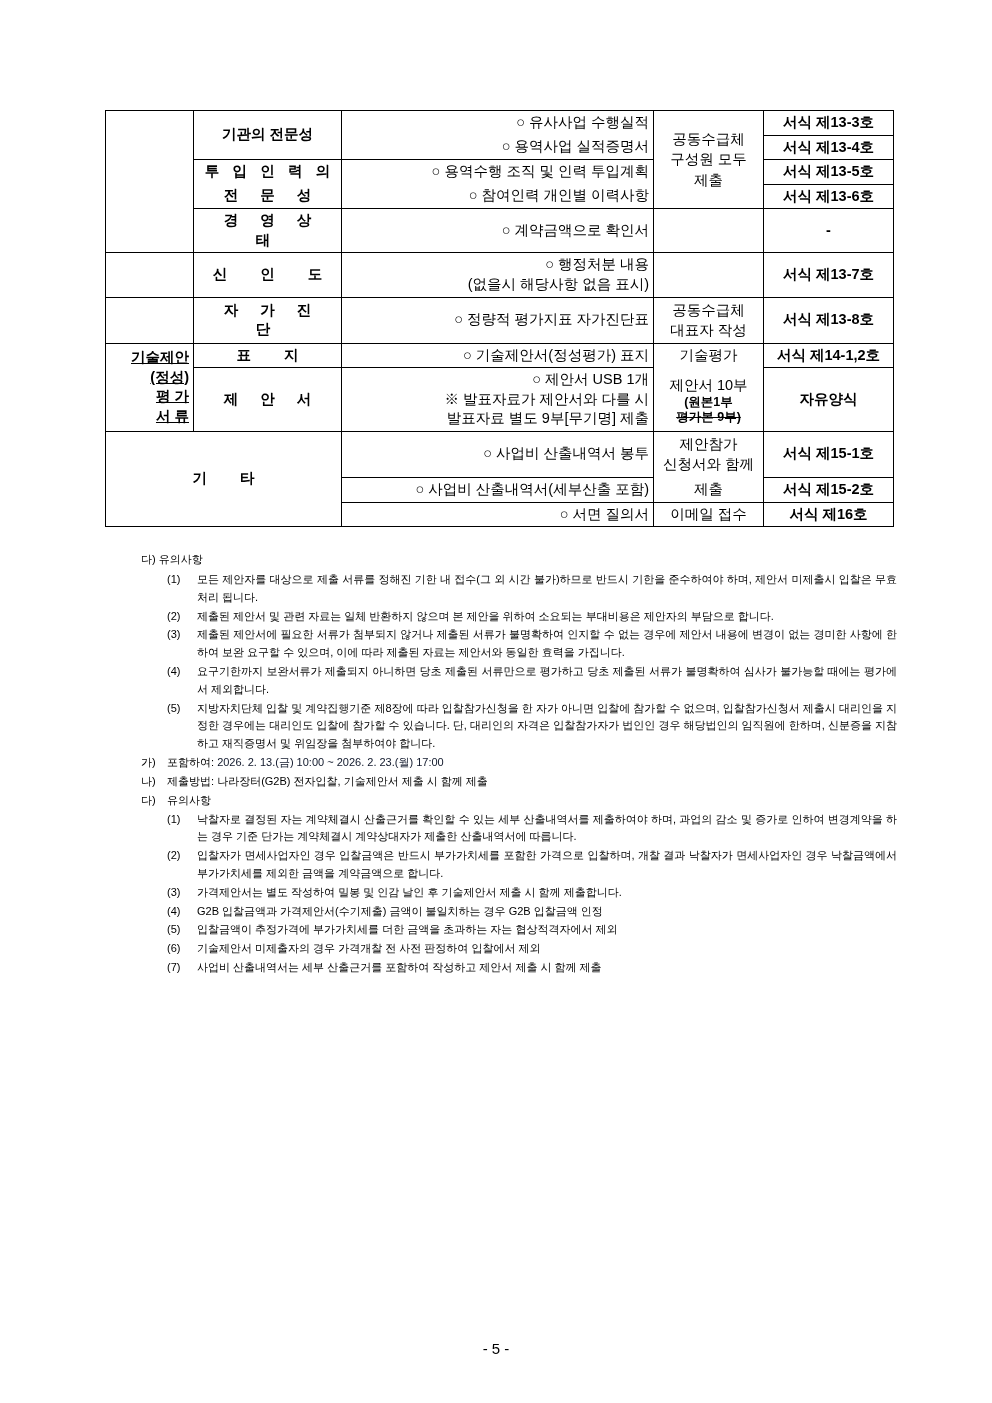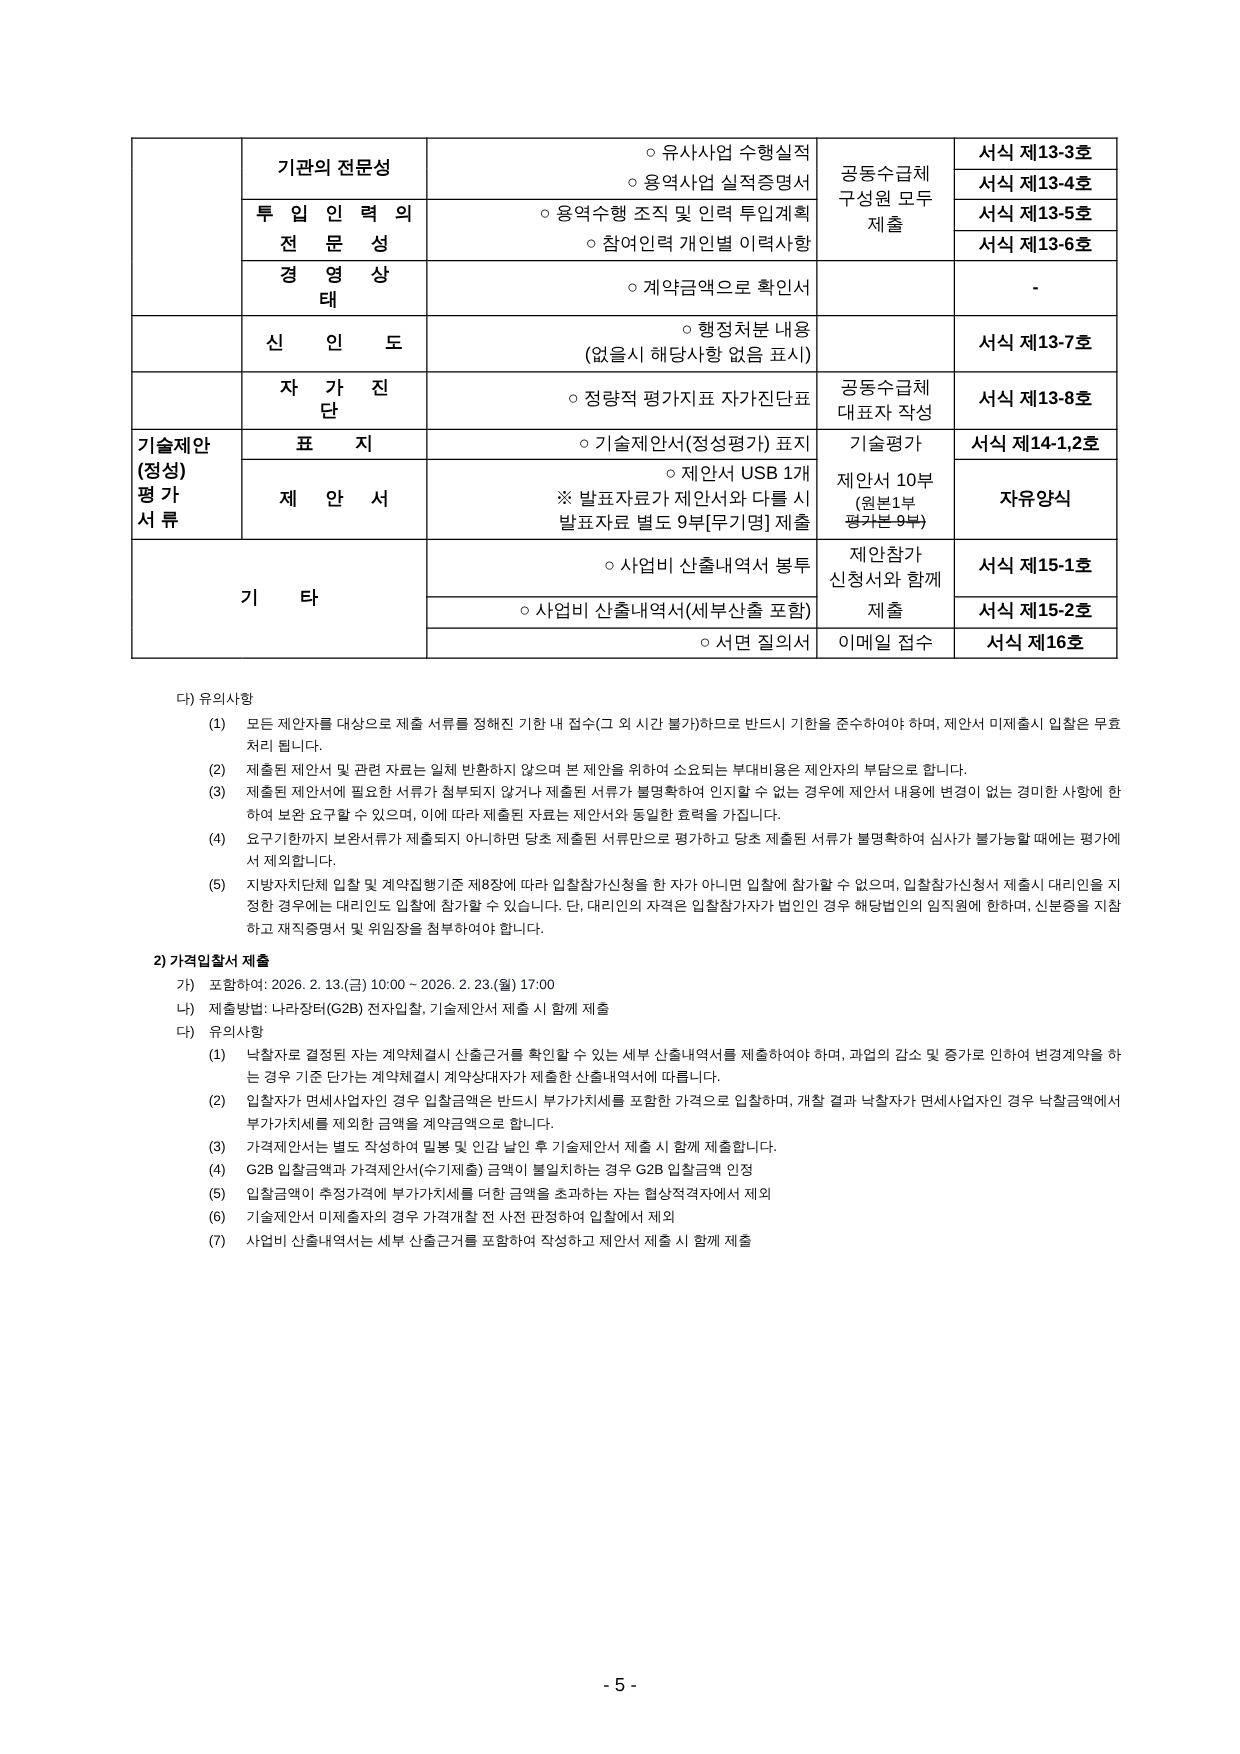--- a/index.html
+++ b/index.html
@@ -72,31 +72,33 @@
   }
   .no-border-bottom { border-bottom: none !important; }
   .no-border-top { border-top: none !important; }
   .detail-line {
     display: block;
     white-space: nowrap;
   }
   .indent-1 { padding-left: 18px; display: block; }
   .indent-2 { padding-left: 34px; display: block; }
   .cat-vertical {
-    text-align: left;
+    text-align: right;
     line-height: 1.5;
     font-weight: bold;
+    text-decoration: underline;
   }
   .note-stack {
     line-height: 1.4;
   }
   .note-small {
     font-size: 12.5px;
     line-height: 1.15;
     display: block;
+    font-weight: bold;
   }
   .strike-through {
     text-decoration: line-through;
   }
 
   
   .body-text {
     margin-top: 24px;
     font-size: 11px;
     line-height: 1.62;
@@ -271,21 +273,20 @@
     </div>
     <div class="num-row">
       <span class="num">(4)</span>
       <span class="txt">요구기한까지 보완서류가 제출되지 아니하면 당초 제출된 서류만으로 평가하고 당초 제출된 서류가 불명확하여 심사가 불가능할 때에는 평가에서 제외합니다.</span>
     </div>
     <div class="num-row">
       <span class="num">(5)</span>
       <span class="txt">지방자치단체 입찰 및 계약집행기준 제8장에 따라 입찰참가신청을 한 자가 아니면 입찰에 참가할 수 없으며, 입찰참가신청서 제출시 대리인을 지정한 경우에는 대리인도 입찰에 참가할 수 있습니다. 단, 대리인의 자격은 입찰참가자가 법인인 경우 해당법인의 임직원에 한하며, 신분증을 지참하고 재직증명서 및 위임장을 첨부하여야 합니다.</span>
     </div>
 
-    <div class="sec-head">2) 가격입찰서 제출</div>
 
     <div class="sub-row">
       <span class="mk">가)</span>
       <span class="txt">
         <span>포함하여:</span>
         <span style="color:#0f172a">2026. 2. 13.(금) 10:00 ~ 2026. 2. 23.(월) 17:00</span>
       </span>
     </div>
     <div class="sub-row">
       <span class="mk">나)</span>

